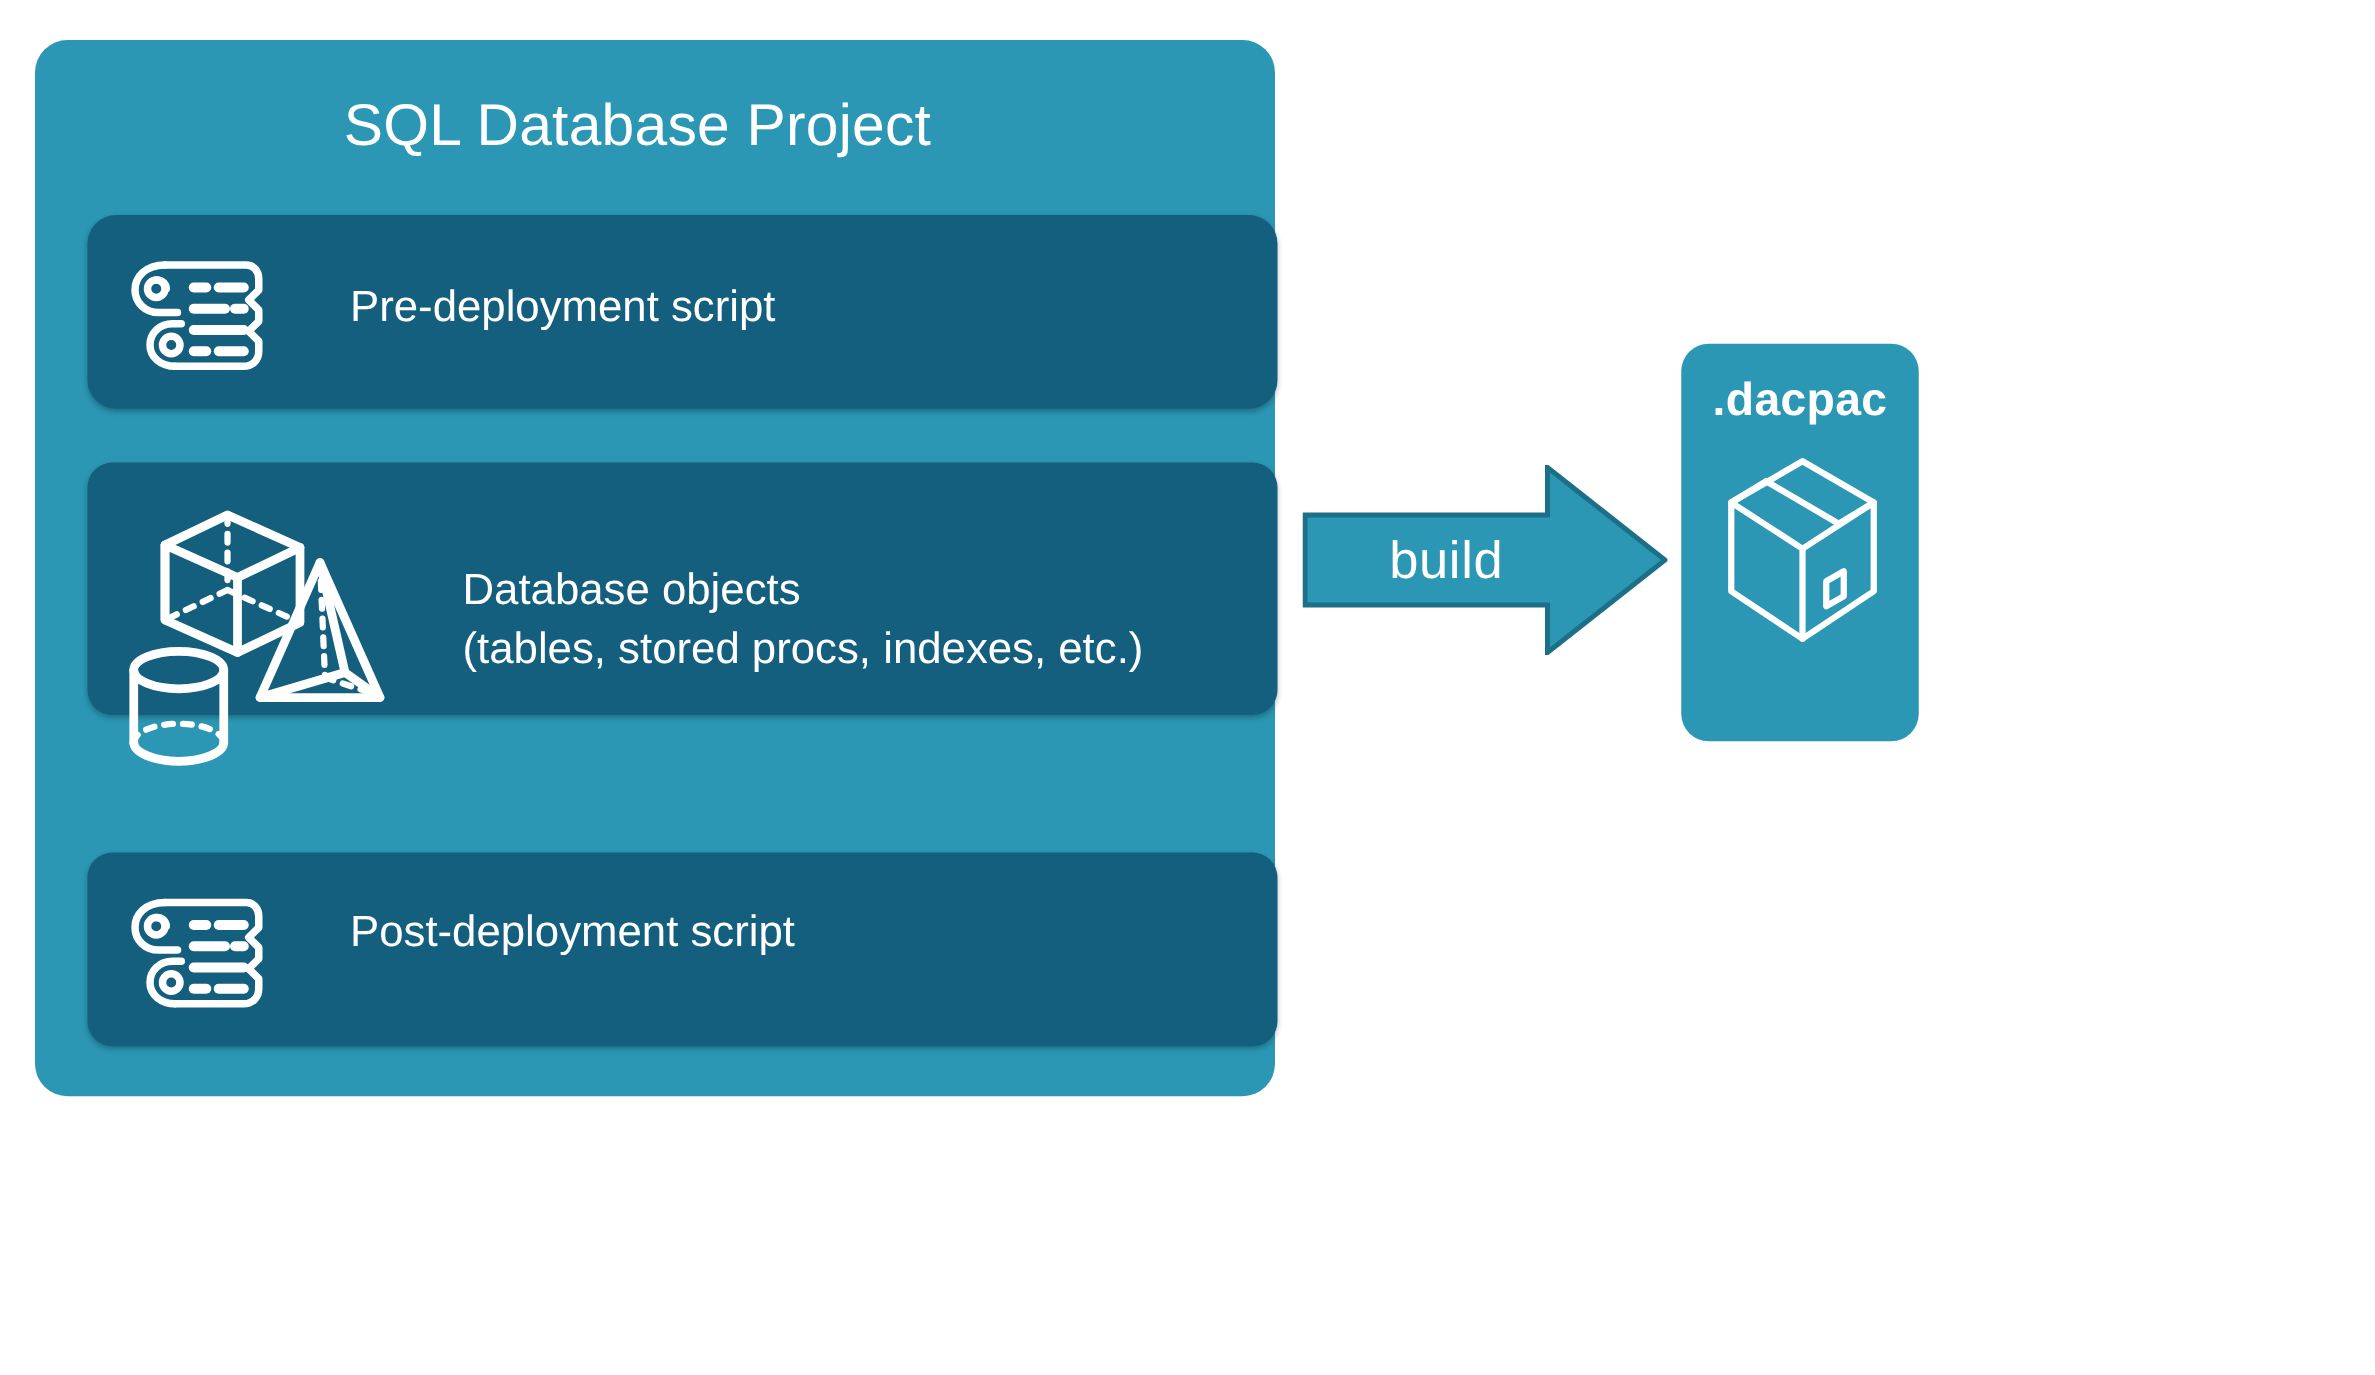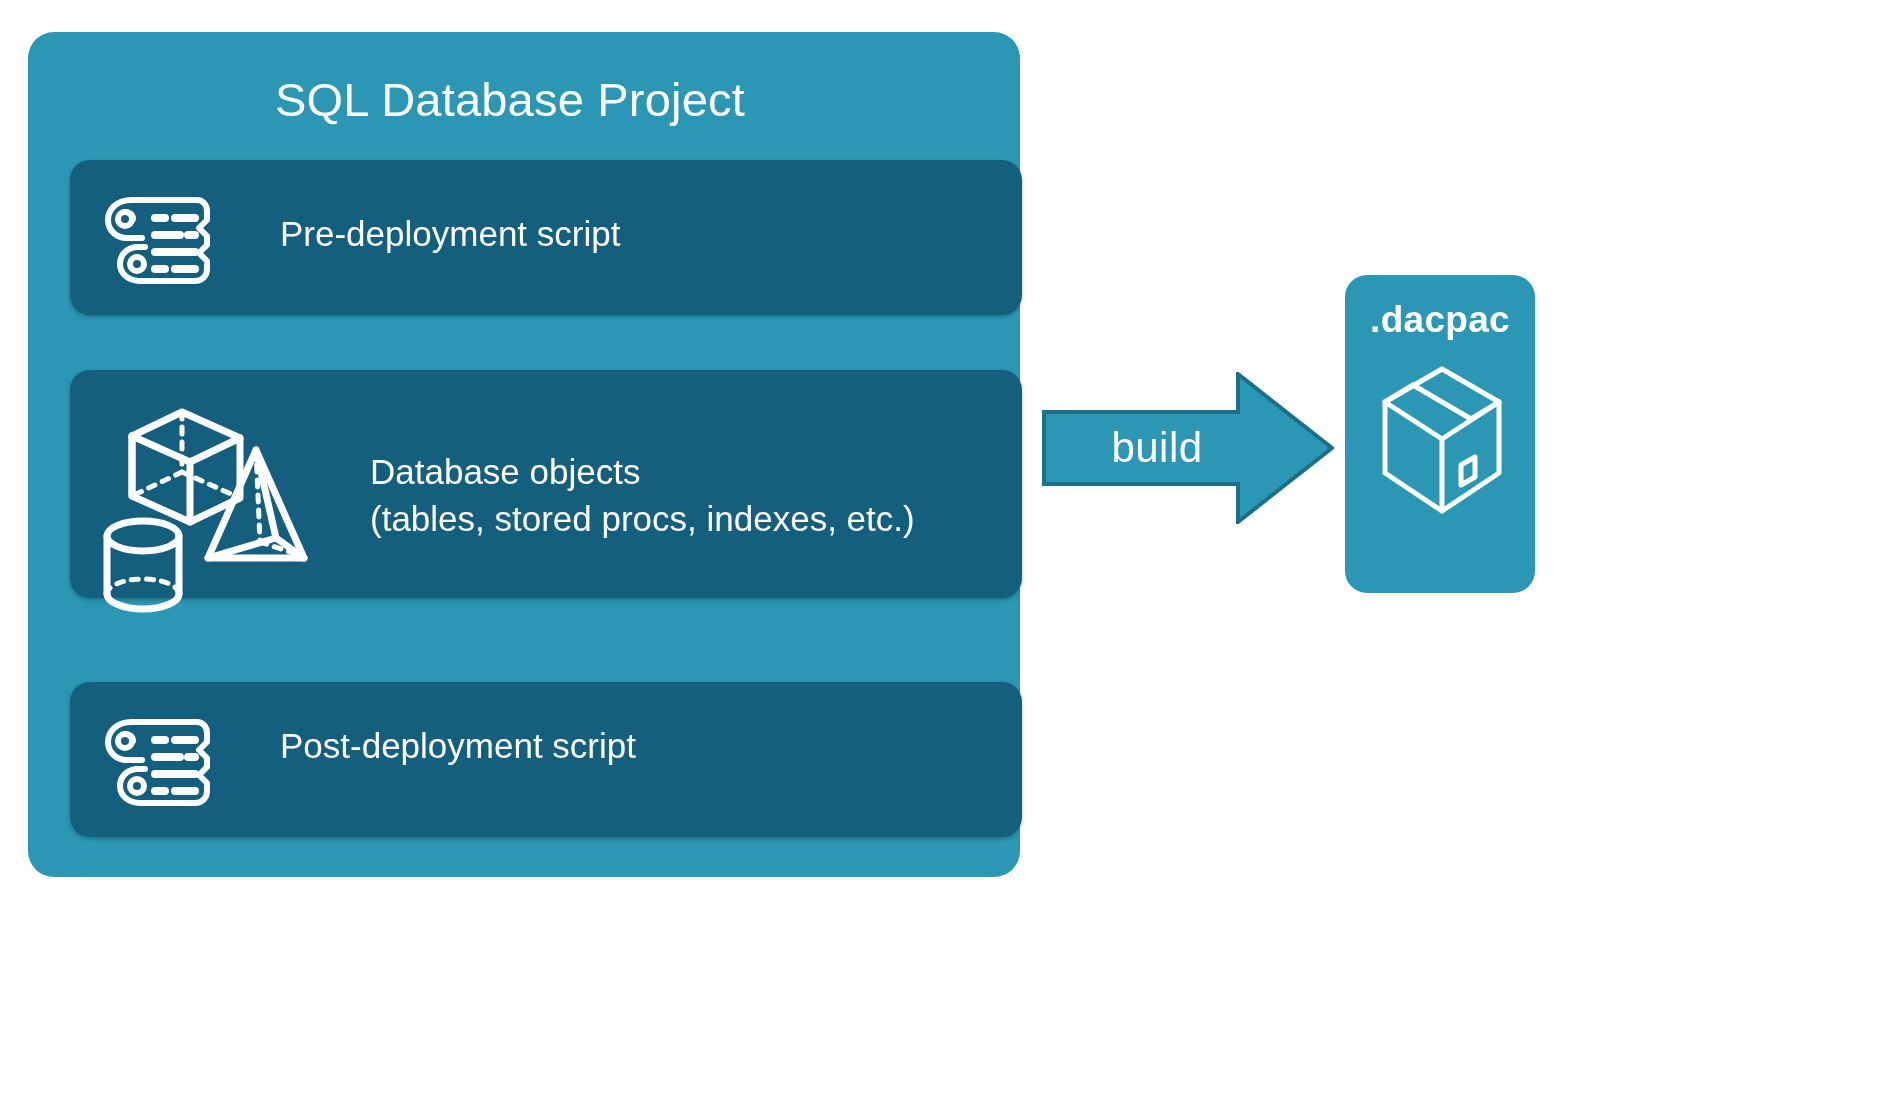--- a/index.html
+++ b/index.html
@@ -38,22 +38,22 @@
   
   .panel{
     position:absolute;
     left:42px;
     width:952px;
     background:#145e7e;
     border-radius:20px;
     box-shadow:0 2px 4px rgba(0,0,0,0.25);
     box-sizing:border-box;
   }
-  .panel-pre  { top:128px;  height:155px; }
-  .panel-objs { top:338px;  height:228px; }
+  .panel-pre  { top:140px;  height:155px;border-radius:23px; }
+  .panel-objs { top:338px;  height:202px; }
   .panel-post { top:650px;  height:155px; }
 
   .panel-label{
     position:absolute;
     color:#ffffff;
     font-size:35px;
     font-weight:400;
     line-height:1.35;
     white-space:pre-line;
   }

